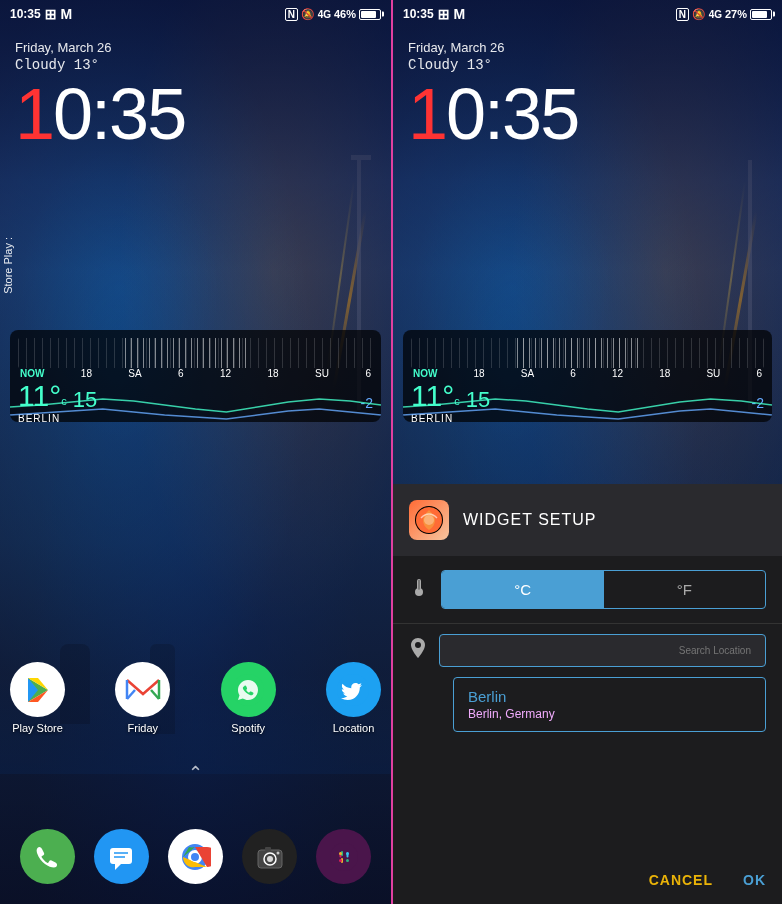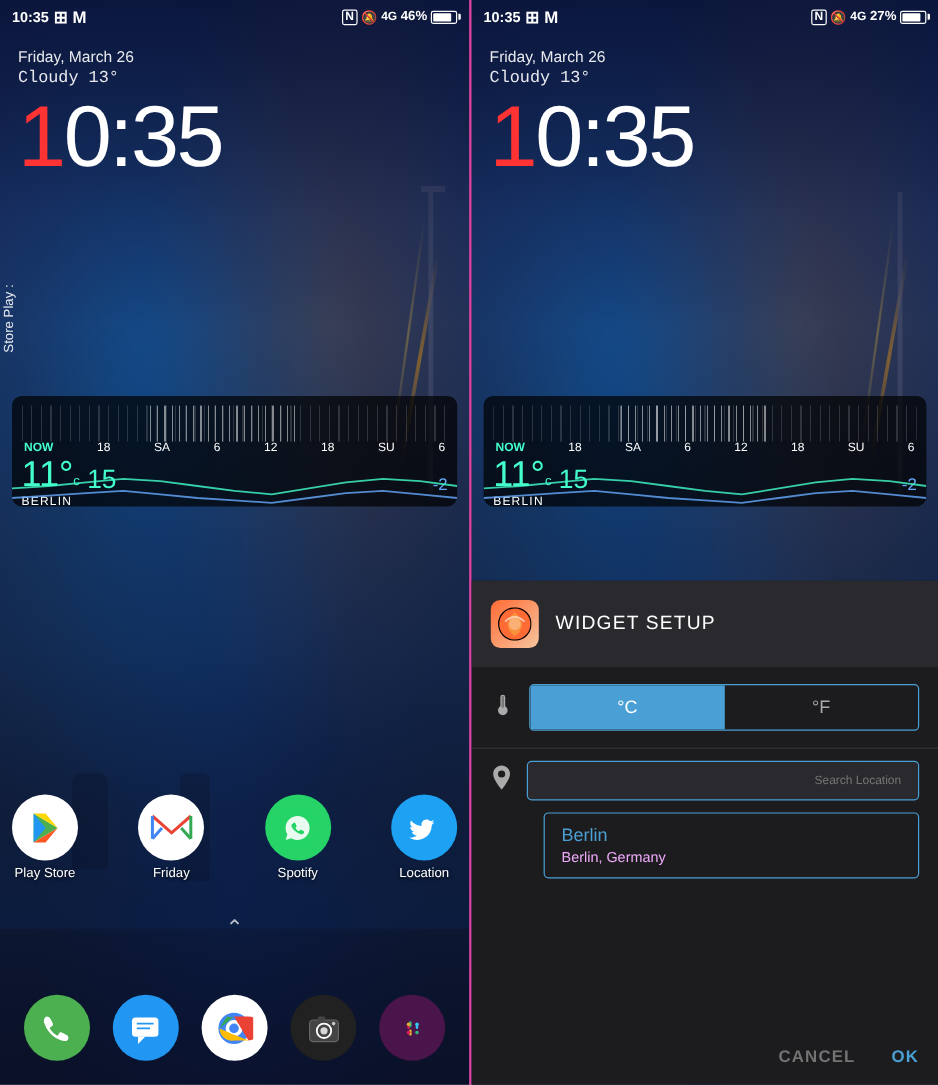--- a/index.html
+++ b/index.html
@@ -470,21 +470,21 @@
       display: flex;
       justify-content: flex-end;
       padding: 16px;
       gap: 30px;
       position: absolute;
       bottom: 0;
       right: 0;
     }
 
     .btn-cancel {
-      color: #737373;
+      color: #eab308;
       font-size: 14px;
       font-weight: 600;
       letter-spacing: 1px;
       cursor: pointer;
       text-transform: uppercase;
     }
 
     .btn-ok {
       color: #4a9fd4;
       font-size: 14px;

